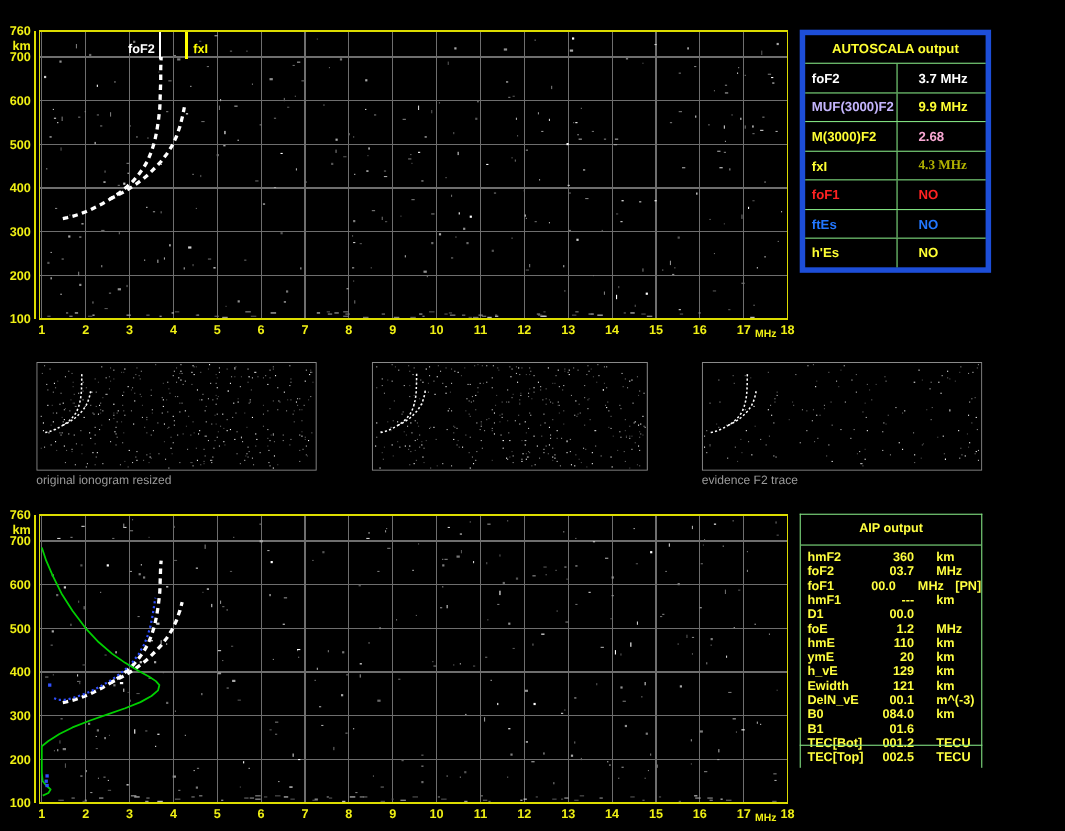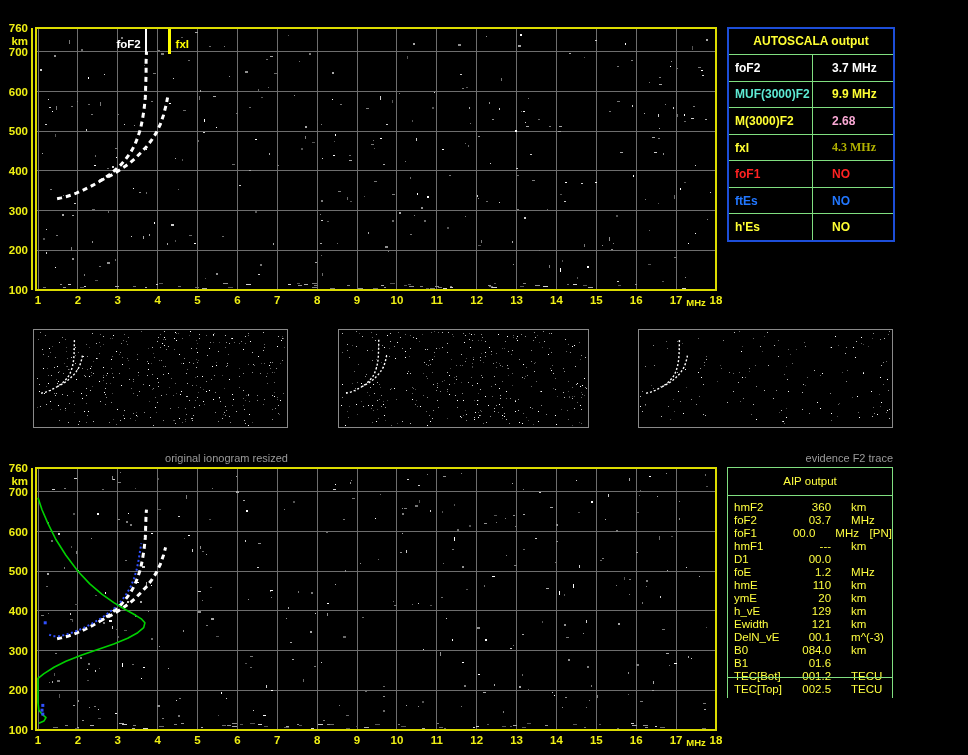--- a/index.html
+++ b/index.html
@@ -3,37 +3,37 @@
 <meta charset="utf-8">
 <style>
   html,body{margin:0;padding:0;background:#000;}
   body{width:968px;height:755px;font-family:"Liberation Sans",sans-serif;}
   #canvas{position:relative;width:968px;height:755px;background:#000;overflow:hidden;}
   #main-svg{position:absolute;left:0;top:0;}
   #title{position:absolute;left:0;top:1px;width:780px;text-align:center;
          color:#ffff33;font-size:12.5px;font-weight:bold;letter-spacing:.2px;}
   svg text{font-family:"Liberation Sans",sans-serif;font-weight:bold;}
   .thumb{position:absolute;background:#000;}
-  .caption{position:absolute;top:452px;height:14px;text-align:right;
+  .caption{position:absolute;top:431px;height:14px;text-align:left;
            color:#9a9a9a;font-size:11px;font-weight:normal;}
   
   #autoscala-table{position:absolute;left:727px;top:27px;width:164px;height:211px;
-    border:2px solid #1d4ed8;background:#000;display:flex;flex-direction:column;
+    border:5px solid #1d4ed8;background:#000;display:flex;flex-direction:column;
     font-size:12px;font-weight:bold;}
   .as-header{height:25px;line-height:25px;text-align:center;color:#ffff33;
     border-bottom:1px solid #80df80;}
   .as-row{flex:1;display:flex;border-bottom:1px solid #80df80;}
   .as-row:last-child{border-bottom:none;}
   .as-label{width:84px;border-right:1px solid #80df80;display:flex;align-items:center;
     padding-left:6px;box-sizing:border-box;}
   .as-value{flex:1;display:flex;align-items:center;padding-left:19px;}
   
   #aip-table{position:absolute;left:727px;top:467px;width:164px;height:230px;
     border:1px solid #80df80;border-bottom:none;background:transparent;
-    font-size:11.5px;font-weight:normal;color:#ffff40;}
+    font-size:11.5px;font-weight:bold;color:#ffff40;}
   .aip-header{height:27px;line-height:27px;text-align:center;color:#ffff40;
     border-bottom:1px solid #80df80;}
   .aip-rows{padding-top:5px;}
   .aip-row{height:13px;line-height:13px;display:flex;padding-left:6px;}
   .aip-label{width:64px;}
   .aip-value{width:45px;text-align:right;}
   .aip-unit{margin-left:20px;width:46px;}
   .aip-extra{}
   #aip-cut-line{position:absolute;left:727px;top:677px;width:166px;height:1px;
     background:#80df80;z-index:5;}
@@ -1919,21 +1919,21 @@
   <div class="caption" style="left:33px;width:255px">original ionogram resized</div>
   <div class="caption" style="left:638px;width:255px">evidence F2 trace</div>
 
   <div id="autoscala-table">
       <div class="as-header">AUTOSCALA output</div>
       <div class="as-row">
         <div class="as-label" style="color: rgb(255, 255, 255);">foF2</div>
         <div class="as-value" style="color: rgb(255, 255, 255);">3.7 MHz</div>
       </div>
       <div class="as-row">
-        <div class="as-label" style="color: #5eead4;">MUF(3000)F2</div>
+        <div class="as-label" style="color: #c4b5fd;">MUF(3000)F2</div>
         <div class="as-value" style="color: rgb(255, 255, 51);">9.9 MHz</div>
       </div>
       <div class="as-row">
         <div class="as-label" style="color: rgb(255, 255, 51);">M(3000)F2</div>
         <div class="as-value" style="color: #f9a8d4;">2.68</div>
       </div>
       <div class="as-row">
         <div class="as-label" style="color: rgb(255, 255, 51);">fxI</div>
         <div class="as-value" style="color: rgb(178, 178, 0); font-family: Liberation Serif, serif;">4.3 MHz</div>
       </div>

